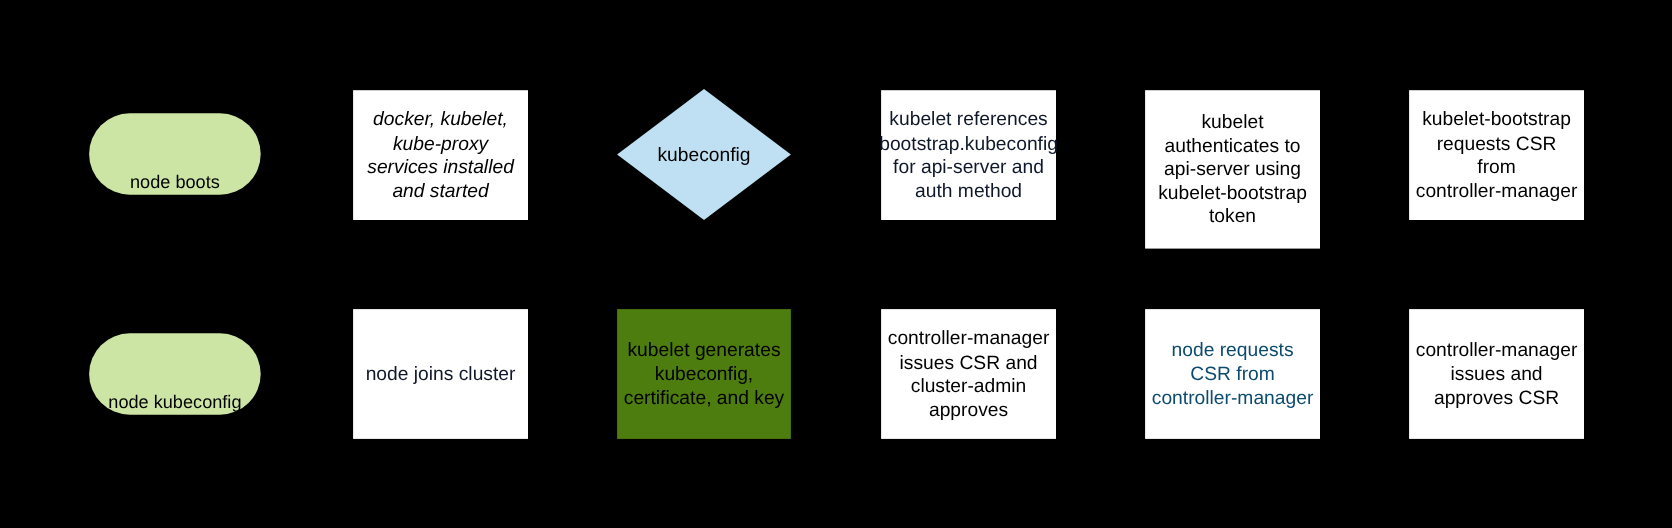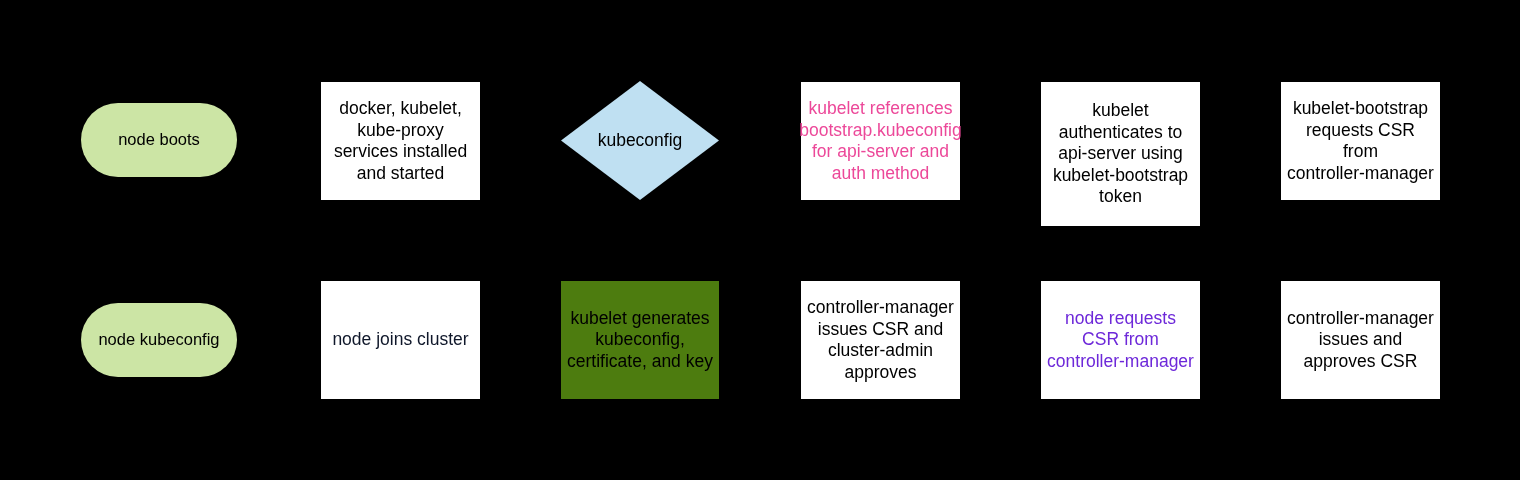--- a/index.html
+++ b/index.html
@@ -34,20 +34,21 @@
     white-space: pre-line;
     line-height: 21.5px;
     font-size: 17.5px;
     color: #000000;
     font-family: "Liberation Sans", sans-serif;
   }
   
   .shape-terminator {
     background: #cce5a5;
     border-radius: 38px;
+    align-items: flex-end;
   }
   .shape-terminator .node-label {
     font-size: 16.5px;
   }
   
   .shape-process {
     background: #ffffff;
   }
   
   .shape-decision {
@@ -71,34 +72,34 @@
     overflow: visible;
   }
 </style>
 </head>
 <body>
 
 <div id="canvas" style="background: rgb(0, 0, 0);">
     <div class="node shape-terminator" style="left: 81px; top: 103px; width: 156px; height: 74px; background: rgb(204, 229, 165); border-radius: 37px;">
       <span class="node-label" style="color: rgb(0, 0, 0);">node boots</span>
     </div>
-    <div class="node shape-process" style="left: 321px; top: 82px; width: 159px; height: 118px; background: rgb(255, 255, 255);">
+    <div class="node shape-process" style="left: 321px; top: 82px; width: 159px; height: 118px; background: rgb(255, 255, 255); font-style: italic;">
       <span class="node-label" style="color: rgb(0, 0, 0);">docker, kubelet,
 kube-proxy
 services installed
 and started</span>
     </div>
     <div class="node shape-decision" style="left: 561px; top: 81px; width: 158px; height: 119px;">
       <svg viewBox="0 0 100 100" preserveAspectRatio="none">
         <polygon points="50,0 100,50 50,100 0,50" fill="#bfe0f2"></polygon>
       </svg>
       <span class="node-label" style="color: rgb(0, 0, 0);">kubeconfig</span>
     </div>
     <div class="node shape-process overflow-text" style="left: 801px; top: 82px; width: 159px; height: 118px; background: rgb(255, 255, 255);">
-      <span class="node-label" style="color: #ec4899;">kubelet references
+      <span class="node-label" style="color: #0f172a;">kubelet references
 bootstrap.kubeconfig
 for api-server and
 auth method</span>
     </div>
     <div class="node shape-process" style="left: 1041px; top: 82px; width: 159px; height: 144px; background: rgb(255, 255, 255);">
       <span class="node-label" style="color: rgb(0, 0, 0);">kubelet
 authenticates to
 api-server using
 kubelet-bootstrap
 token</span>
@@ -120,21 +121,21 @@
 kubeconfig,
 certificate, and key</span>
     </div>
     <div class="node shape-process" style="left: 801px; top: 281px; width: 159px; height: 118px; background: rgb(255, 255, 255);">
       <span class="node-label" style="color: rgb(0, 0, 0);">controller-manager
 issues CSR and
 cluster-admin
 approves</span>
     </div>
     <div class="node shape-process" style="left: 1041px; top: 281px; width: 159px; height: 118px; background: rgb(255, 255, 255);">
-      <span class="node-label" style="color: #6d28d9;">node requests
+      <span class="node-label" style="color: #0c4a6e;">node requests
 CSR from
 controller-manager</span>
     </div>
     <div class="node shape-process" style="left: 1281px; top: 281px; width: 159px; height: 118px; background: rgb(255, 255, 255);">
       <span class="node-label" style="color: rgb(0, 0, 0);">controller-manager
 issues and
 approves CSR</span>
     </div>
   </div>
 

